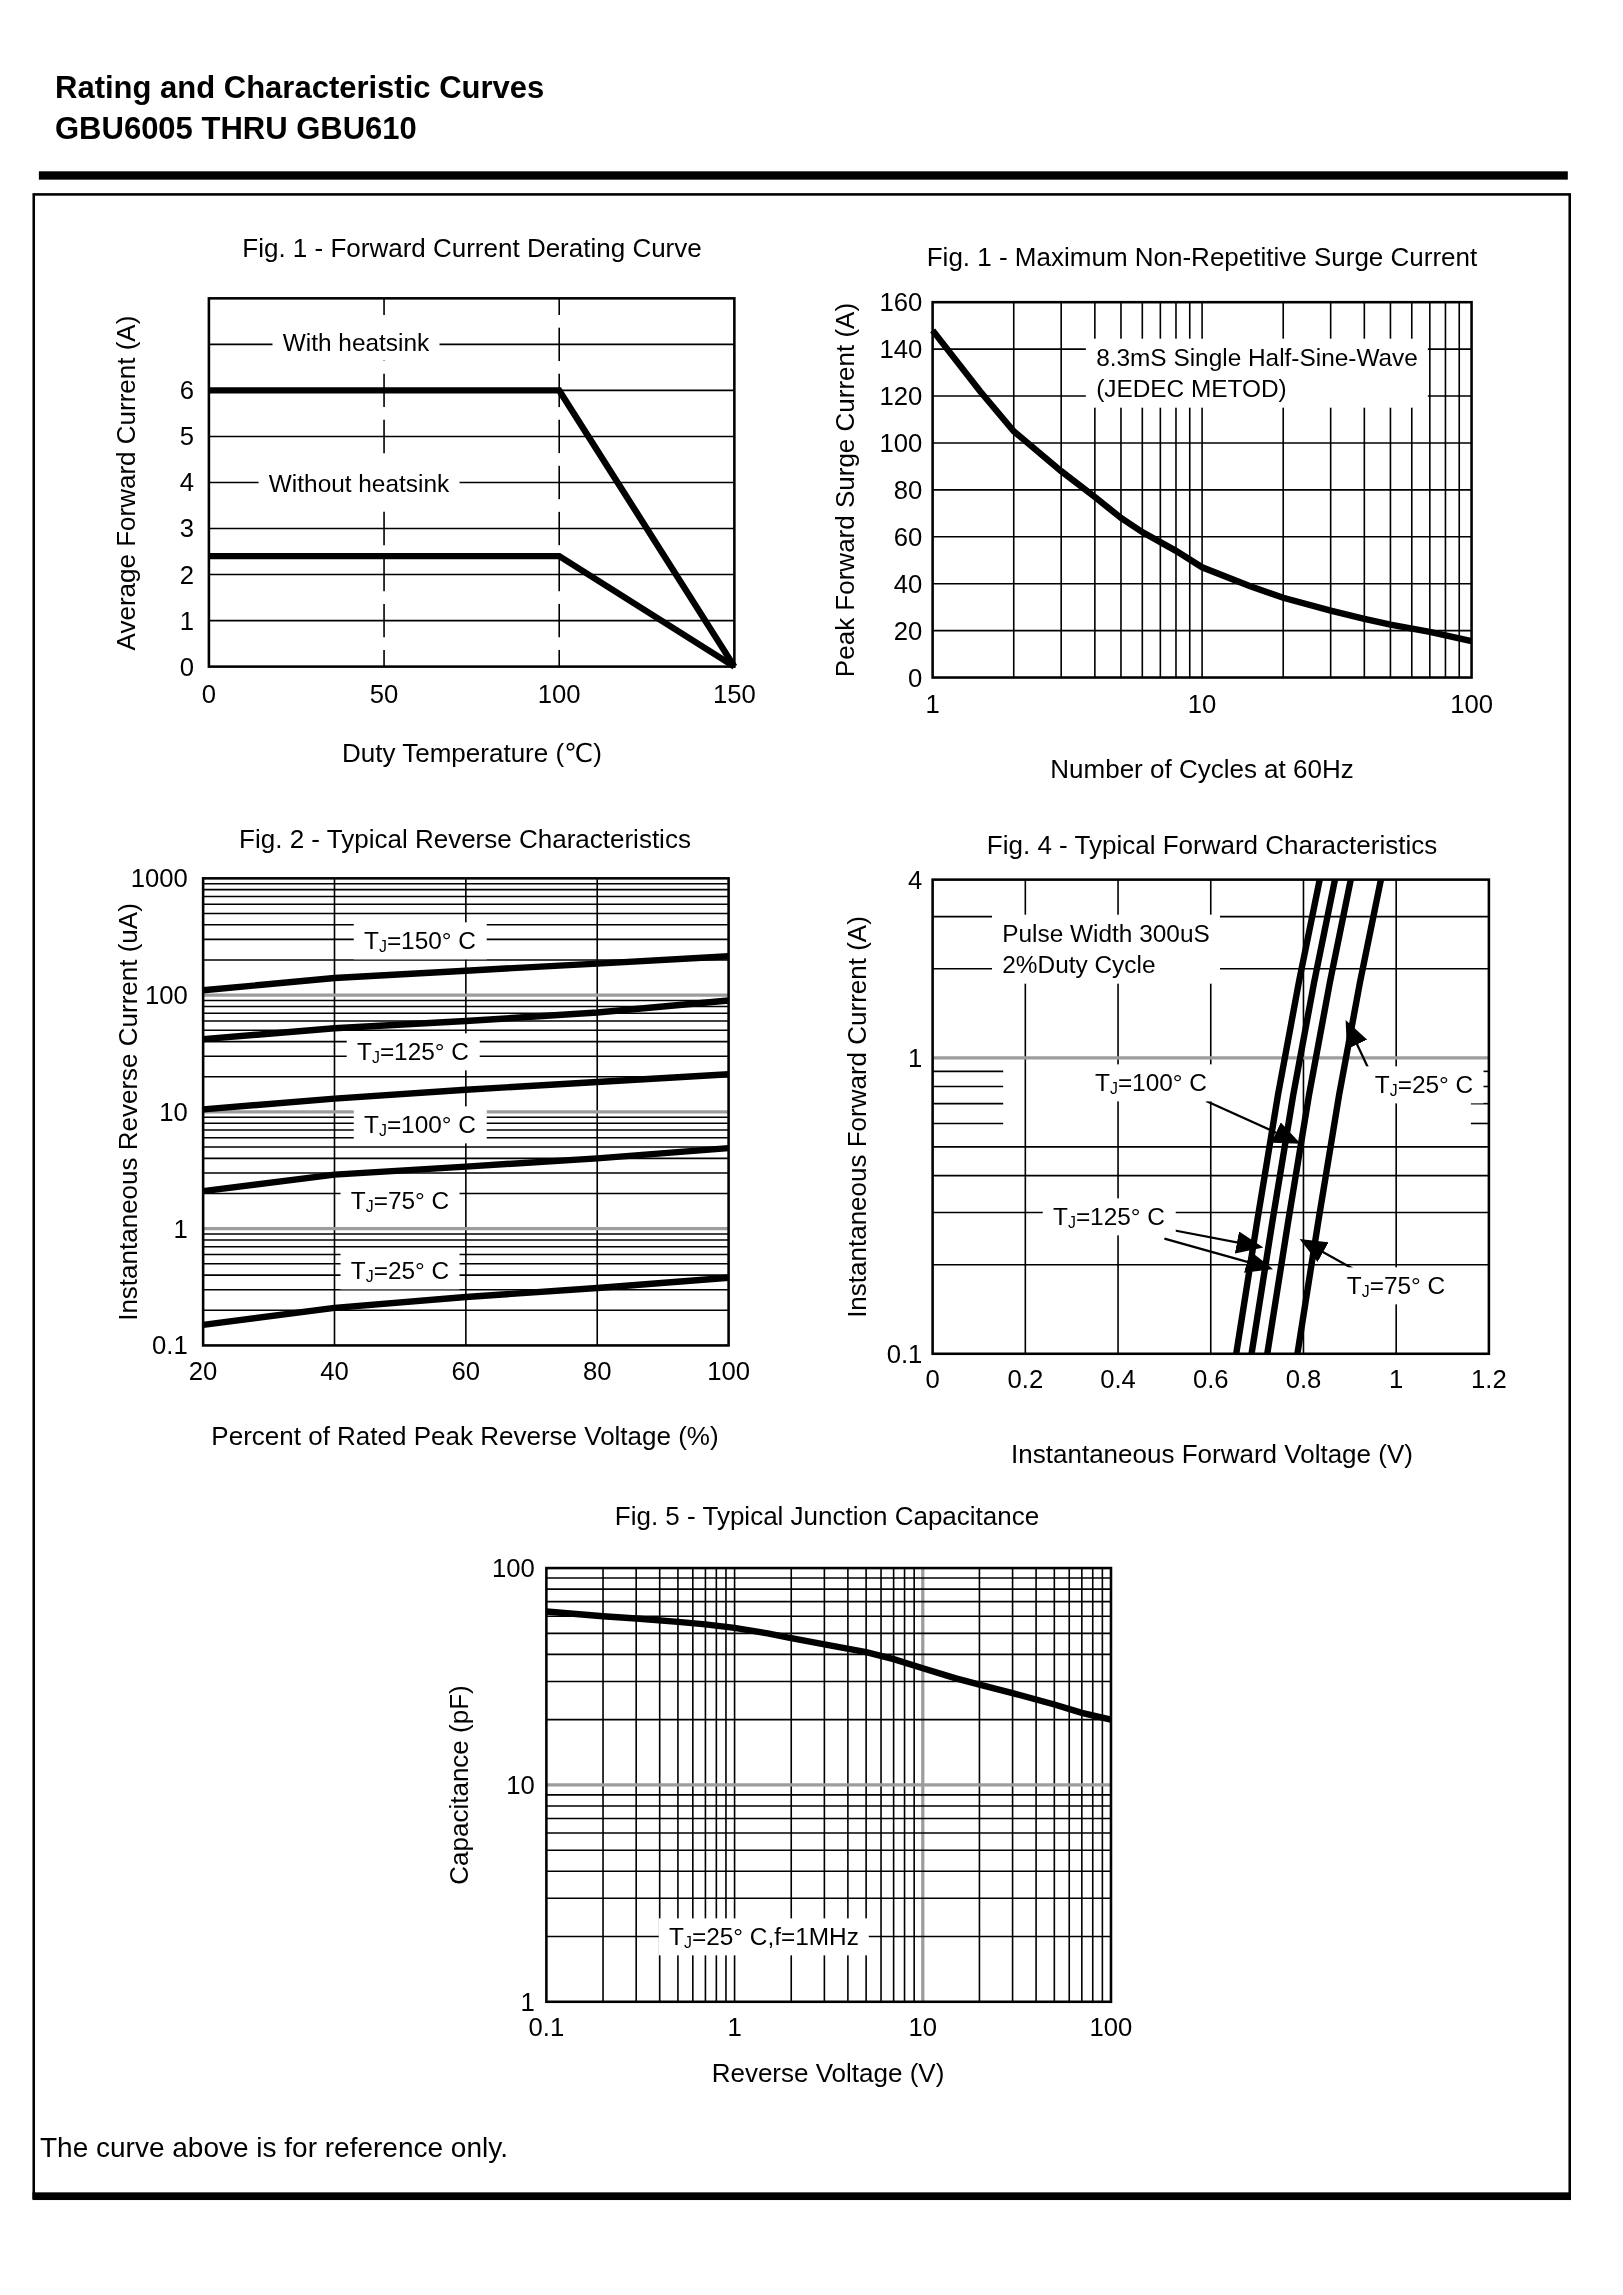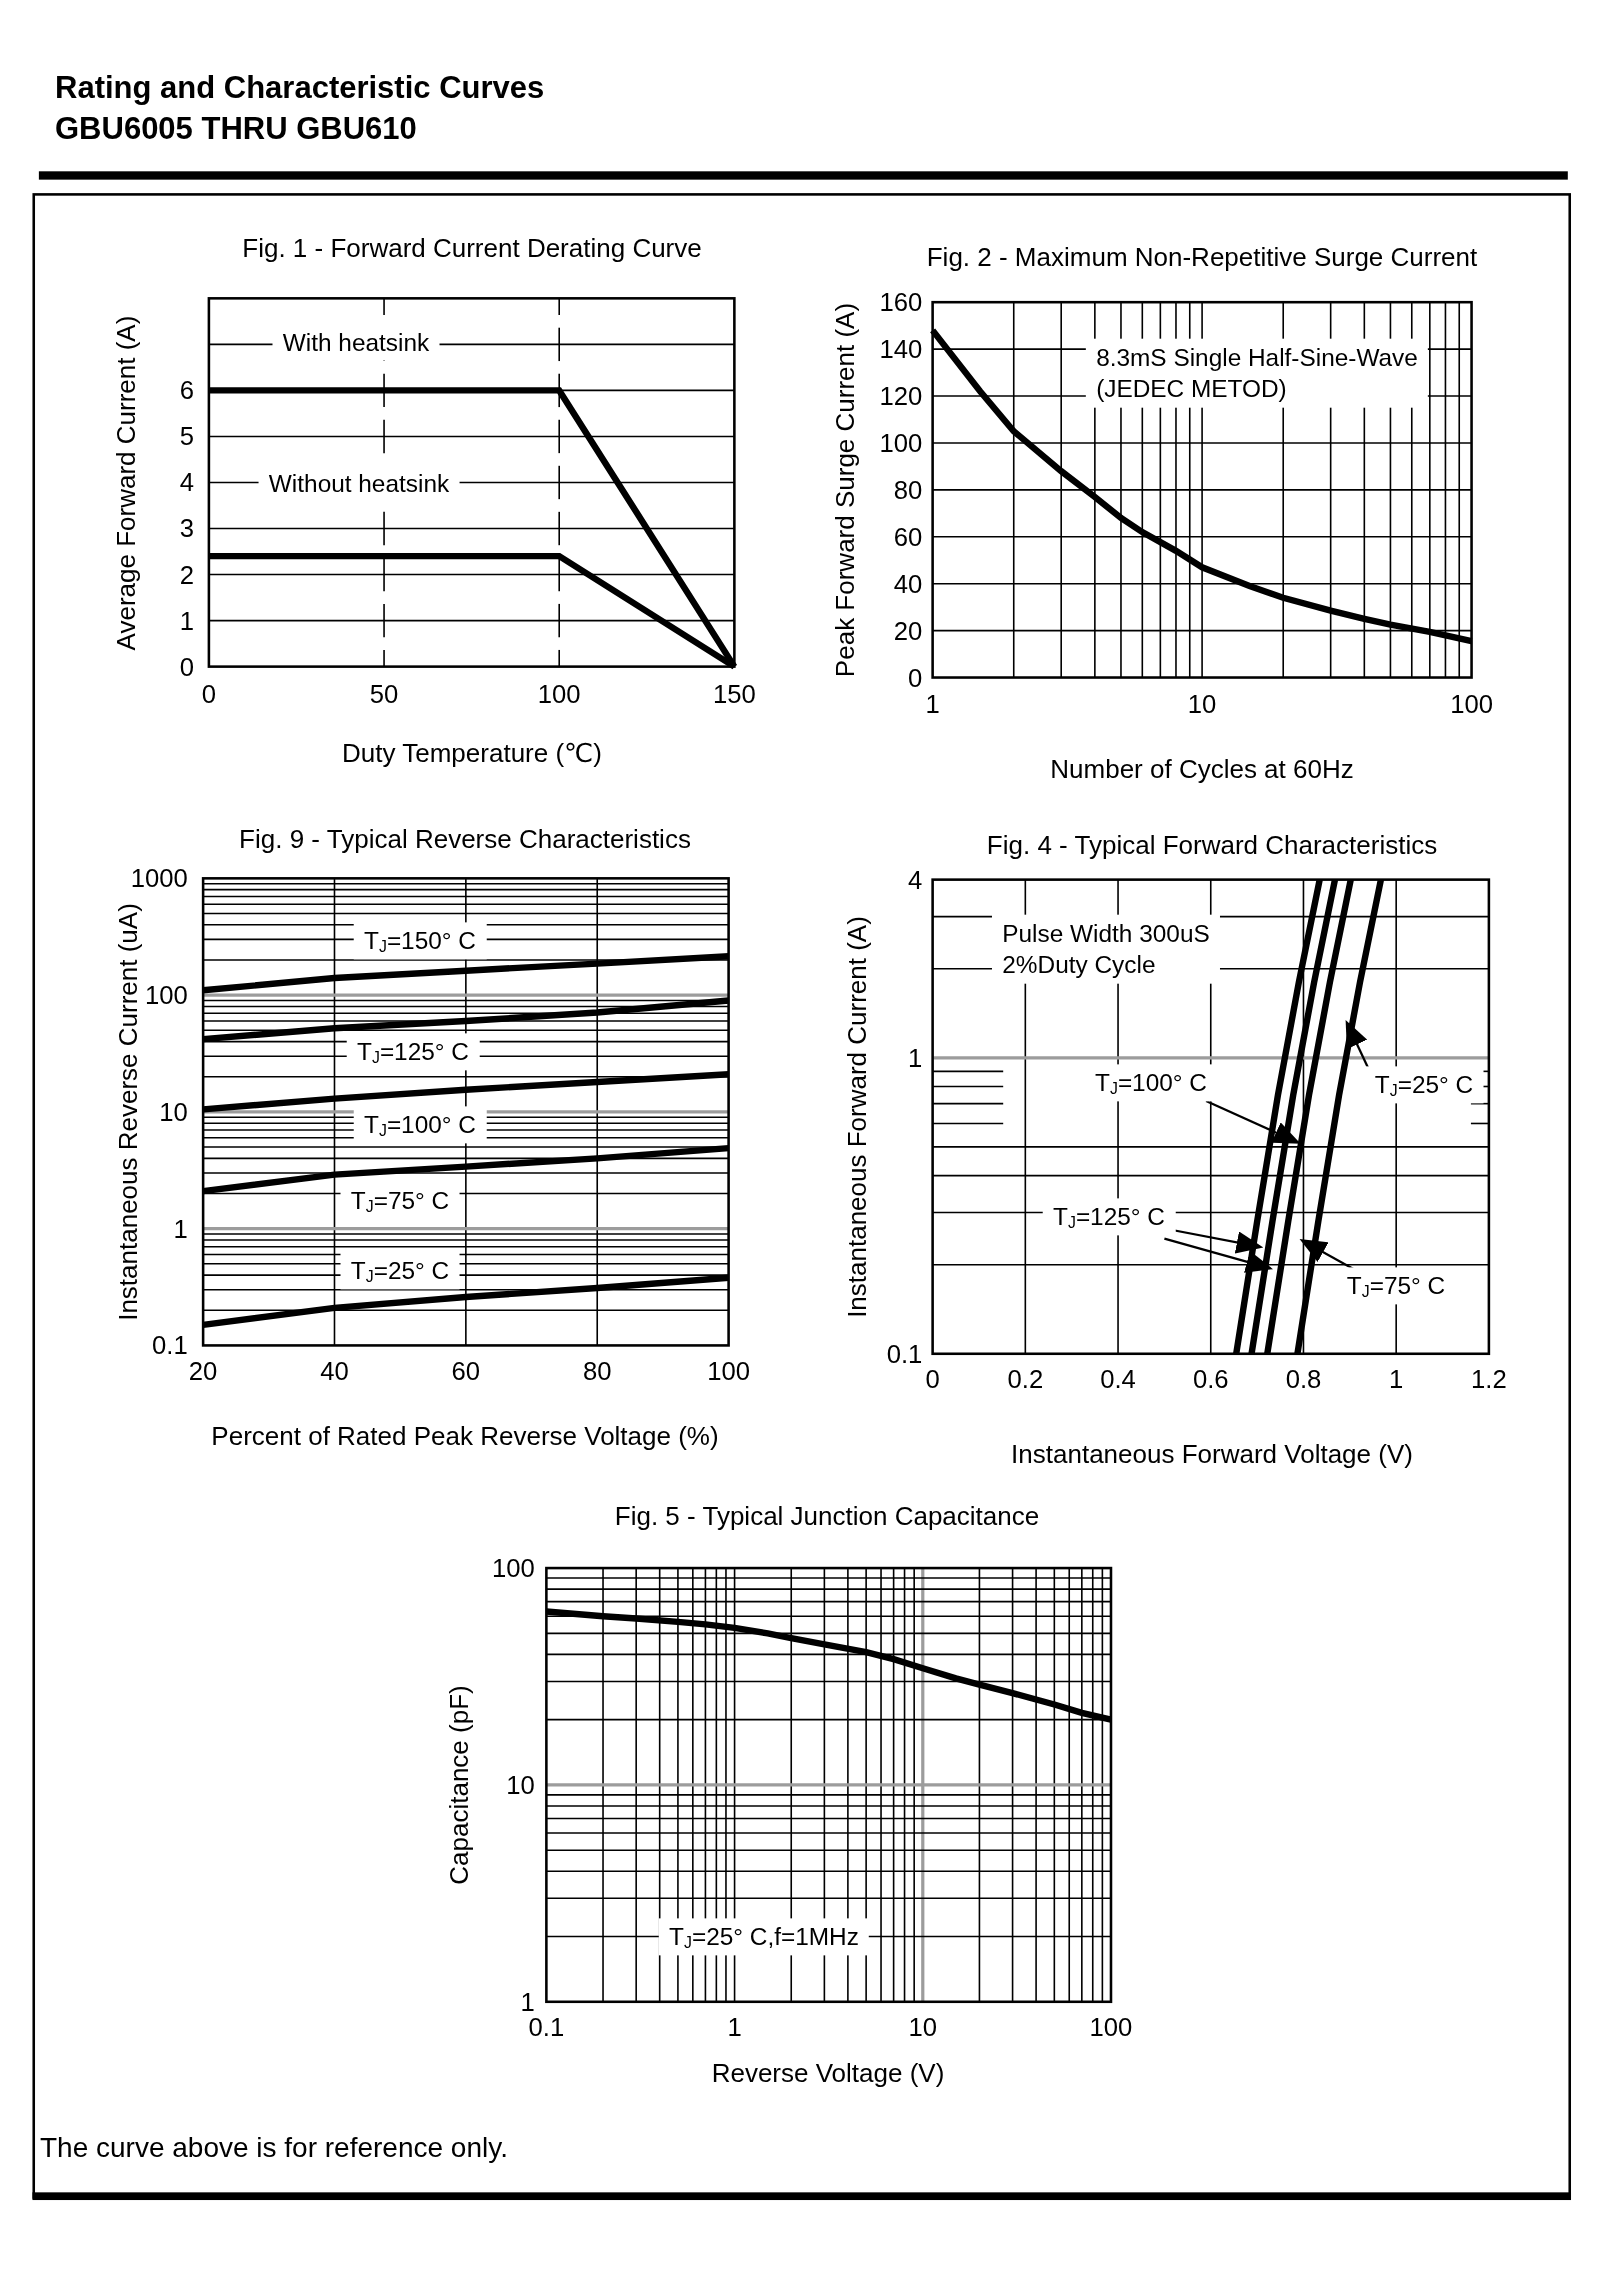--- a/index.html
+++ b/index.html
@@ -274,22 +274,22 @@
       <div class="ann" style="left: 400px; top: 1271px;">T<sub>J</sub>=25° C</div>
       <div class="ann left" style="left: 1106px; top: 949px;">Pulse Width 300uS<br>2%Duty Cycle</div>
       <div class="ann" style="left: 1151px; top: 1083px;">T<sub>J</sub>=100° C</div>
       <div class="ann" style="left: 1424px; top: 1085px;">T<sub>J</sub>=25° C</div>
       <div class="ann" style="left: 1109px; top: 1217px;">T<sub>J</sub>=125° C</div>
       <div class="ann" style="left: 1396px; top: 1286px;">T<sub>J</sub>=75° C</div>
       <div class="ann" style="left: 764px; top: 1937px;">T<sub>J</sub>=25° C,f=1MHz</div>
     </div>
 
   <div class="ctr fig-title" style="left:472px;top:248px;">Fig. 1 - Forward Current Derating Curve</div>
-  <div class="ctr fig-title" style="left:1202px;top:257px;">Fig. 2 - Maximum Non-Repetitive Surge Current</div>
-  <div class="ctr fig-title" style="left:465px;top:839px;">Fig. 9 - Typical Reverse Characteristics</div>
+  <div class="ctr fig-title" style="left:1202px;top:257px;">Fig. 1 - Maximum Non-Repetitive Surge Current</div>
+  <div class="ctr fig-title" style="left:465px;top:839px;">Fig. 2 - Typical Reverse Characteristics</div>
   <div class="ctr fig-title" style="left:1212px;top:845px;">Fig. 4 - Typical Forward Characteristics</div>
   <div class="ctr fig-title" style="left:827px;top:1516px;">Fig. 5 - Typical Junction Capacitance</div>
 
   <div class="ctr axis-title" style="left:472px;top:753px;">Duty Temperature (℃)</div>
   <div class="ctr axis-title" style="left:1202px;top:769px;">Number of Cycles at 60Hz</div>
   <div class="ctr axis-title" style="left:465px;top:1436px;">Percent of Rated Peak Reverse Voltage (%)</div>
   <div class="ctr axis-title" style="left:1212px;top:1454px;">Instantaneous Forward Voltage (V)</div>
   <div class="ctr axis-title" style="left:828px;top:2073px;">Reverse Voltage (V)</div>
 
   <div class="rot axis-title" style="left:126px;top:483px;">Average Forward Current (A)</div>

